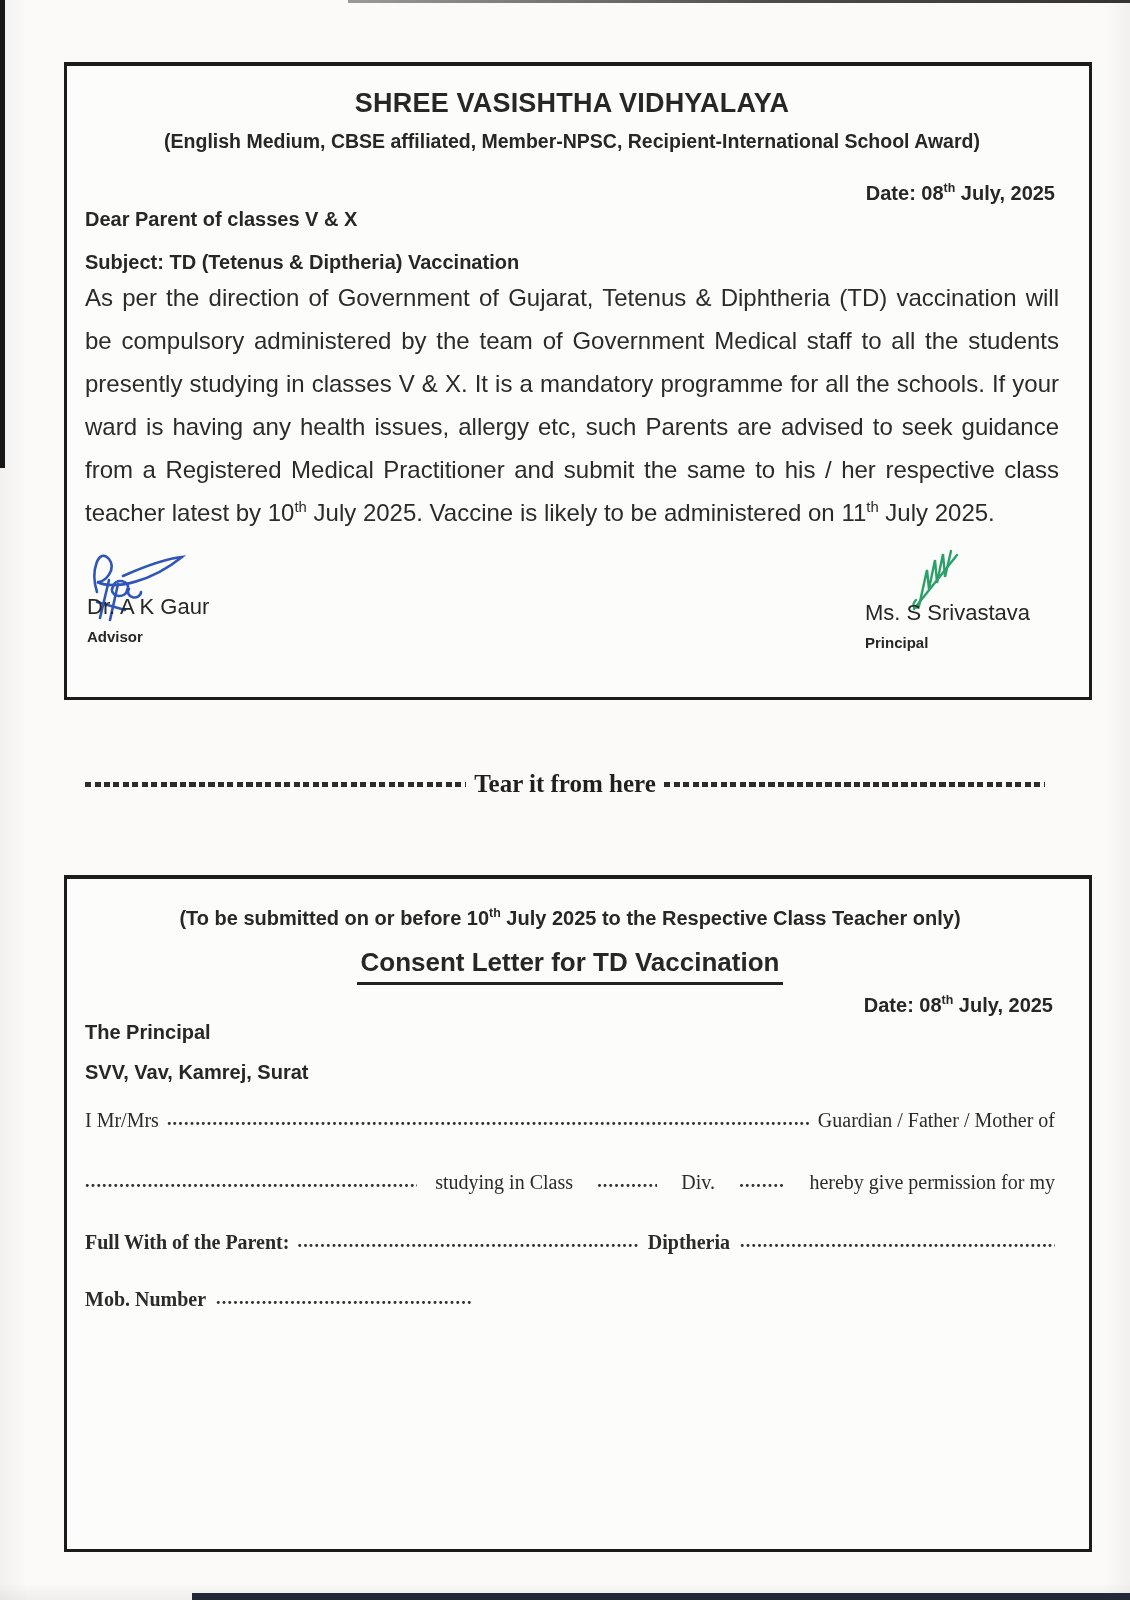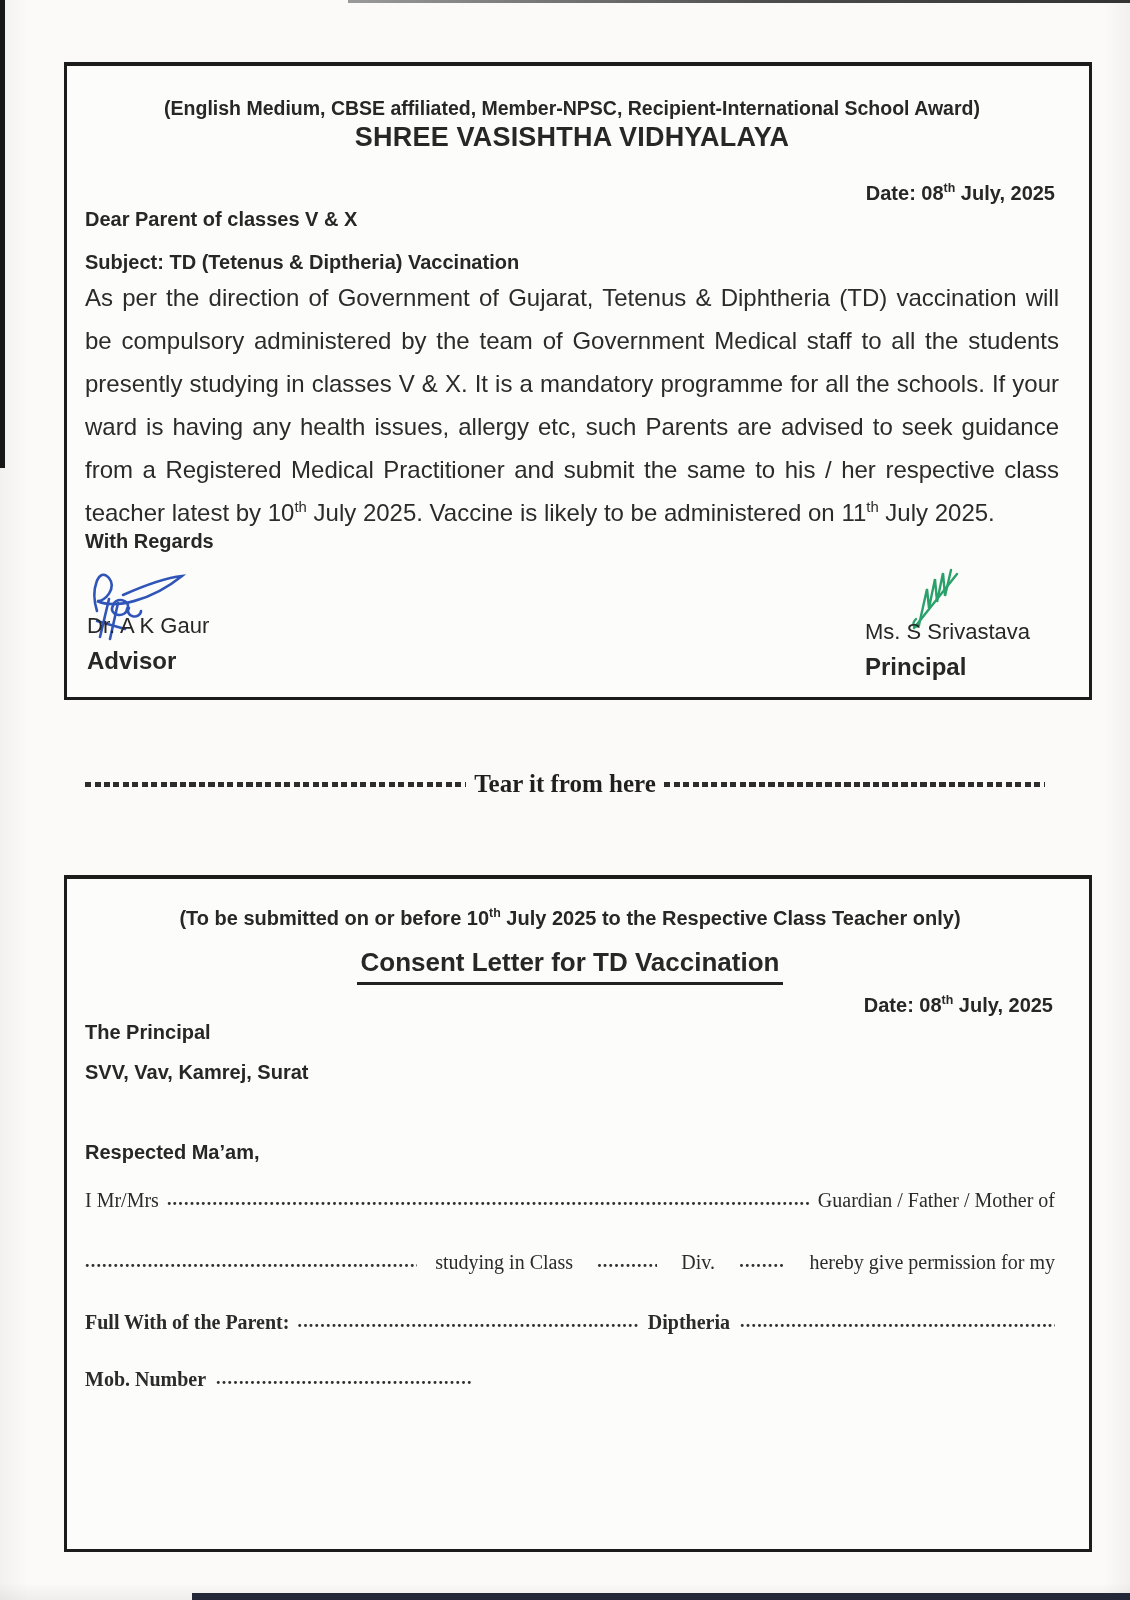--- a/index.html
+++ b/index.html
@@ -42,21 +42,21 @@
   .subject        { font-size:20px; font-weight:700; margin-top:20px; }
   .body-para      { font-size:24px; font-weight:400; line-height:43px; text-align:justify;
                     margin-top:2px; color:#2b2b2b; }
   .closing        { font-size:20px; font-weight:700; margin-top:-4px; }
 
   sup { font-size:0.62em; vertical-align:super; line-height:0; }
 
   .sig-row  { position:relative; height:150px; margin-top:2px; }
   .sig-svg  { position:absolute; }
   .sig-name { position:absolute; font-size:22px; font-weight:400; }
-  .sig-title{ position:absolute; font-size:24px; font-weight:700; }
+  .sig-title{ position:absolute; font-size:15px; font-weight:700; }
 
   
   .tear-row { position:absolute; top:770px; left:85px; width:960px;
               display:flex; align-items:center; }
   .dash-seg { flex:1; height:5px;
               background:repeating-linear-gradient(90deg,#2d2d2d 0 6px,transparent 6px 9.5px); }
   .tear-label { font-family:"Liberation Serif","DejaVu Serif",serif;
                 font-size:25px; font-weight:700; color:#1f1f1f; padding:0 8px; white-space:nowrap; }
 
   
@@ -88,31 +88,30 @@
 </head>
 <body>
 
 <div class="page">
 
   <div class="scan-left"></div>
   <div class="scan-top"></div>
   <div class="scan-bottom"></div>
 
   <div class="box box1">
+    <div class="center school-name">SHREE VASISHTHA VIDHYALAYA</div>
     <div class="center school-subtitle">(English Medium, CBSE affiliated, Member-NPSC, Recipient-International School Award)</div>
-    <div class="center school-name">SHREE VASISHTHA VIDHYALAYA</div>
 
     <div class="right date-line"><span>Date: 08</span><sup>th</sup><span> July, 2025</span></div>
 
     <div class="greeting">Dear Parent of classes V &amp; X</div>
     <div class="subject">Subject: TD (Tetenus &amp; Diptheria) Vaccination</div>
 
     <p class="body-para"><span>As per the direction of Government of Gujarat, Tetenus &amp; Diphtheria (TD) vaccination will be compulsory administered by the team of Government Medical staff to all the students presently studying in classes V &amp; X. It is a mandatory programme for all the schools. If your ward is having any health issues, allergy etc, such Parents are advised to seek guidance from a Registered Medical Practitioner and submit the same to his / her respective class teacher latest by 10</span><sup>th</sup><span> July 2025. Vaccine is likely to be administered on 11</span><sup>th</sup><span> July 2025.</span></p>
 
-    <div class="closing">With Regards</div>
 
     <div class="sig-row">
 
       <svg class="sig-svg" style="left:4px; top:2px;" width="100" height="84" viewBox="0 0 100 84">
         <g fill="none" stroke="#2f55b8" stroke-width="2.6" stroke-linecap="round">
           <path d="M8,54 C1,32 10,9 20,21 C28,31 16,45 8,44 C26,52 62,44 93,19 C74,21 52,30 34,38"></path>
           <path d="M24,49 a7.5,6 0 1 0 14,3 a7.5,6 0 1 0 -14,-3"></path>
           <path d="M40,51 a6.5,5.5 0 1 0 12,3"></path>
           <path d="M20,42 L11,80"></path>
           <path d="M29,46 L21,82"></path>
@@ -144,21 +143,20 @@
     <div class="center submit-note"><span>(To be submitted on or before 10</span><sup>th</sup><span> July 2025 to the Respective Class Teacher only)</span></div>
 
     <div class="consent-title-wrap">
       <span class="consent-title">Consent Letter for TD Vaccination</span>
     </div>
 
     <div class="right c-date"><span>Date: 08</span><sup>th</sup><span> July, 2025</span></div>
 
     <div class="c-principal">The Principal</div>
     <div class="c-address">SVV, Vav, Kamrej, Surat</div>
-    <div class="c-salutation">Respected Ma’am,</div>
 
     <div class="fill-line fl1">
       <span class="lead-label">I Mr/Mrs</span>
       <span class="dots dots-flex">........................................................................................................................................................................................</span>
       <span class="lead-label">Guardian / Father / Mother of</span>
     </div>
 
     <div class="fill-line fl2">
       <span class="dots dots-fix332">........................................................................................................................................</span>
       <span class="lead-label">studying in Class</span>

